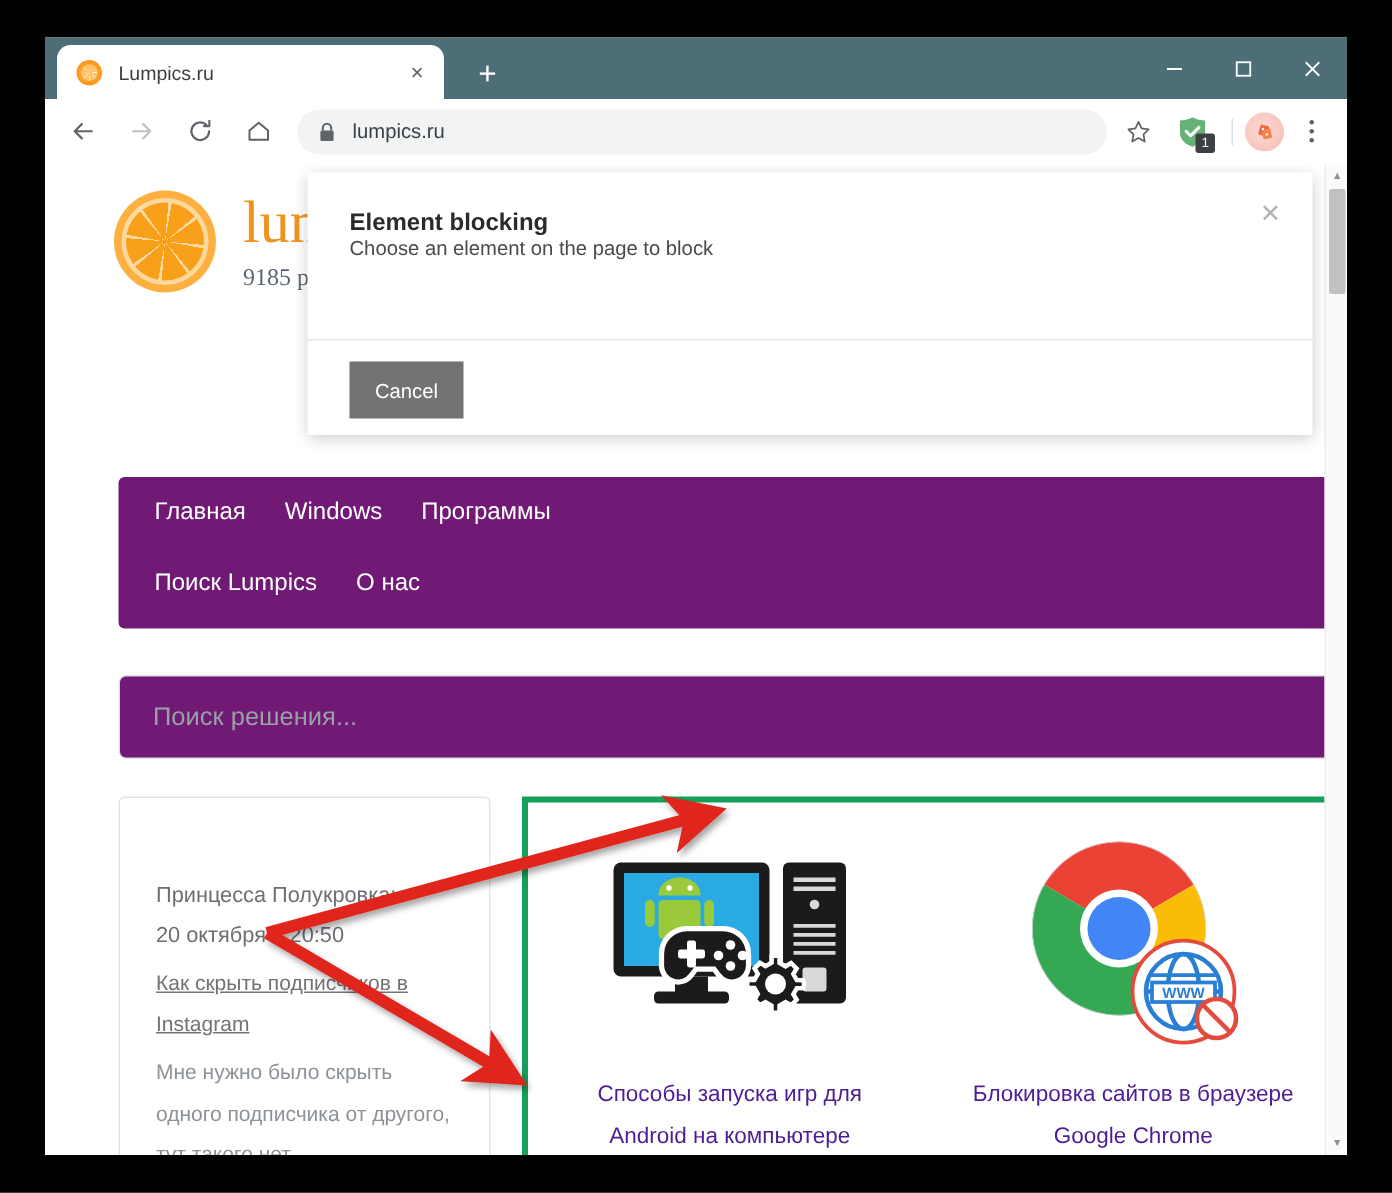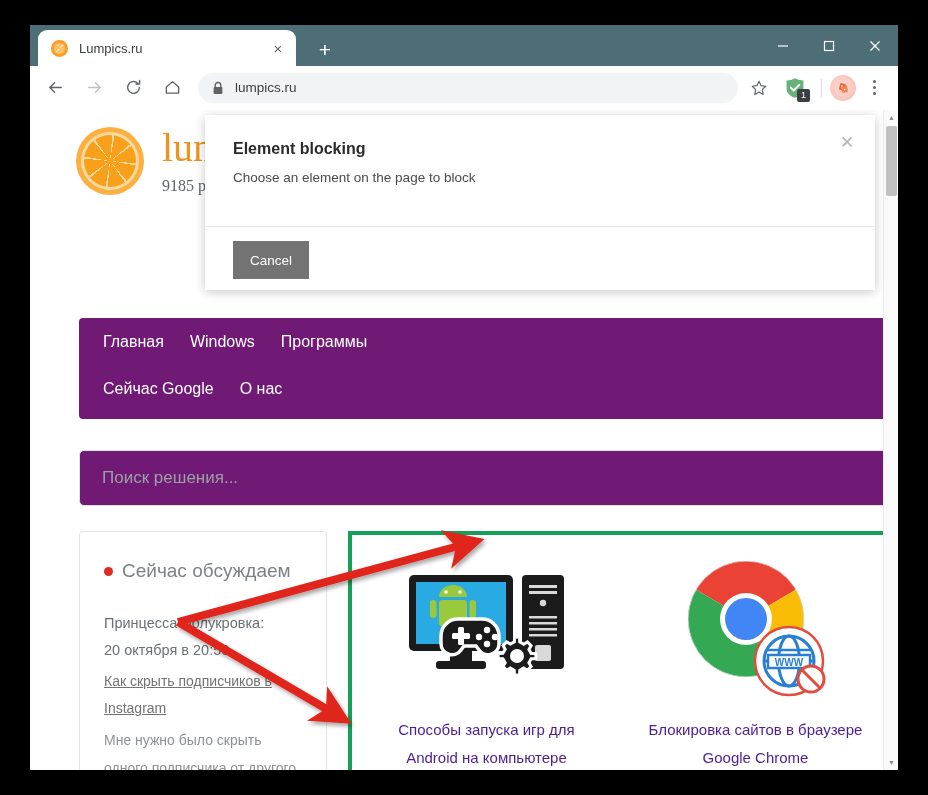--- a/index.html
+++ b/index.html
@@ -401,21 +401,20 @@
     height: 112px;
     border-bottom: 1px solid #e6e6e6;
     position: relative;
   }
   #dialog-title {
     font-size: 16px;
     font-weight: bold;
     color: #2b2b2b;
   }
   #dialog-subtitle {
-    margin-top: 12px;
     font-size: 13.5px;
     color: #4a4a4a;
   }
   #dialog-close {
     position: absolute;
     right: 17px; top: 16px;
     width: 22px; height: 22px;
     display: flex; align-items: center; justify-content: center;
     color: #b4b4b4;
     font-size: 17px;
@@ -542,34 +541,30 @@
         </div>
       </div>
 
       <div id="site-nav">
         <div class="nav-row">
           <span>Главная</span>
           <span>Windows</span>
           <span>Программы</span>
         </div>
         <div class="nav-row">
-          <span>Сейчас Google</span>
+          <span>Поиск Lumpics</span>
           <span>О нас</span>
         </div>
       </div>
 
       <div id="site-search">
         <span id="site-search-text">Поиск решения...</span>
       </div>
 
       <div id="discuss-card">
-        <div id="discuss-title">
-          <span id="discuss-dot"></span>
-          <span>Сейчас обсуждаем</span>
-        </div>
         <div id="discuss-meta">
           <div>Принцесса Полукровка:</div>
           <div>20 октября в 20:50</div>
         </div>
         <a id="discuss-link" href="#">Как скрыть подписчиков в Instagram</a>
         <div id="discuss-body">Мне нужно было скрыть одного подписчика от другого, тут такого нет</div>
       </div>
 
       <div id="article-grid">
         <div id="grid-inner">

